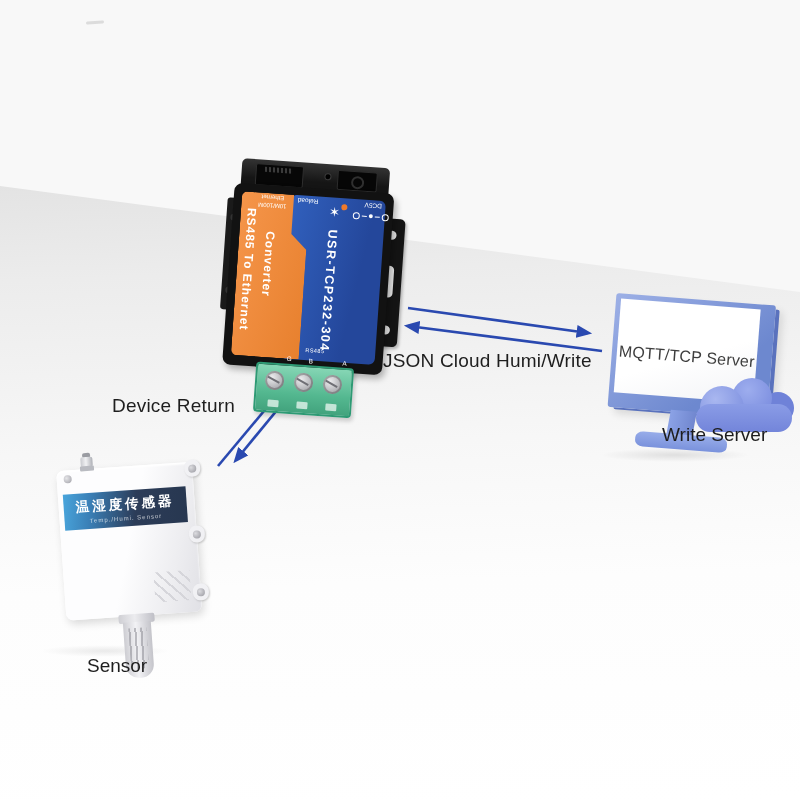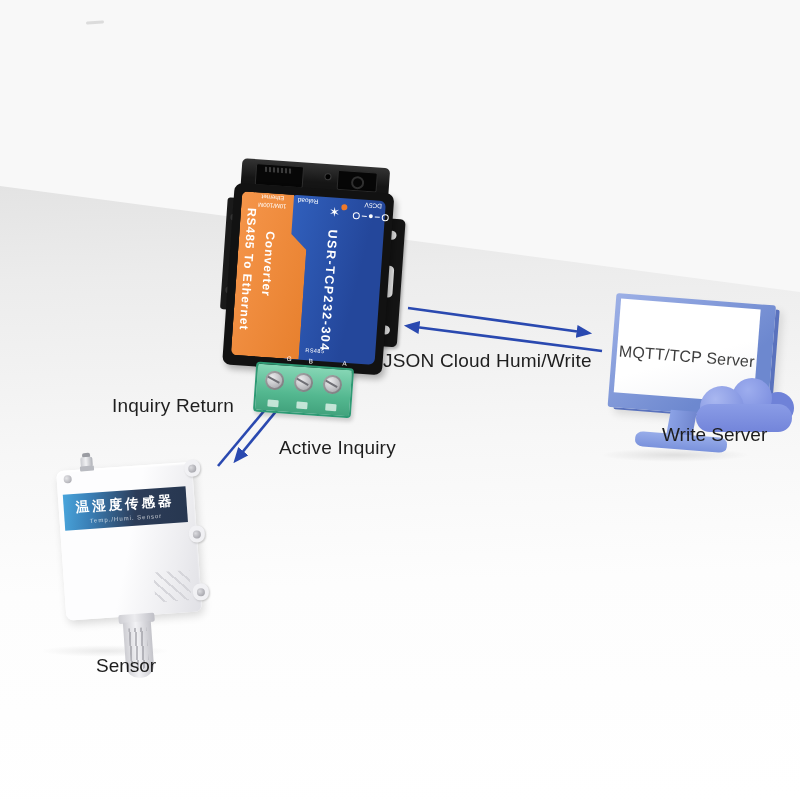--- a/index.html
+++ b/index.html
@@ -127,22 +127,21 @@
         <path d="M0,0 L6,2.5 L0,5 Z" fill="#2a49b0"></path>
       </marker>
     </defs>
     <line x1="408" y1="308" x2="588" y2="333" marker-end="url(#ah)"></line>
     <line x1="602" y1="351" x2="408" y2="326" marker-end="url(#ah)"></line>
     <line x1="218" y1="466" x2="279" y2="393" marker-end="url(#ah)"></line>
     <line x1="296" y1="387" x2="236" y2="460" marker-end="url(#ah)"></line>
   </svg>
 
   <div class="flow-label" style="left:383px;top:350px">JSON Cloud Humi/Write</div>
-  <div class="flow-label" style="left:112px;top:395px">Inquiry Return</div>
-  <div class="flow-label" style="left:279px;top:437px">Active Inquiry</div>
+  <div class="flow-label" style="left:112px;top:395px">Device Return</div>
 
   <div class="converter">
     <div class="ear-left">
       <span class="hole" style="top:16px"></span>
       <span class="hole" style="bottom:16px"></span>
     </div>
     <div class="ear-right">
       <span class="hole" style="top:12px"></span>
       <span class="slot"></span>
       <span class="hole" style="bottom:12px"></span>
@@ -240,15 +239,15 @@
       <span class="tab" style="top:122px">
           <span class="screw"></span>
         </span>
       <div class="vents"></div>
     </div>
     <div class="probe-collar"></div>
     <div class="probe">
         <i></i>
       </div>
   </div>
-  <div class="caption" style="left:96px;top:655px">Sensor</div>
+  <div class="caption" style="left:87px;top:655px">Sensor</div>
 
 </div>
 
 </body></html>

